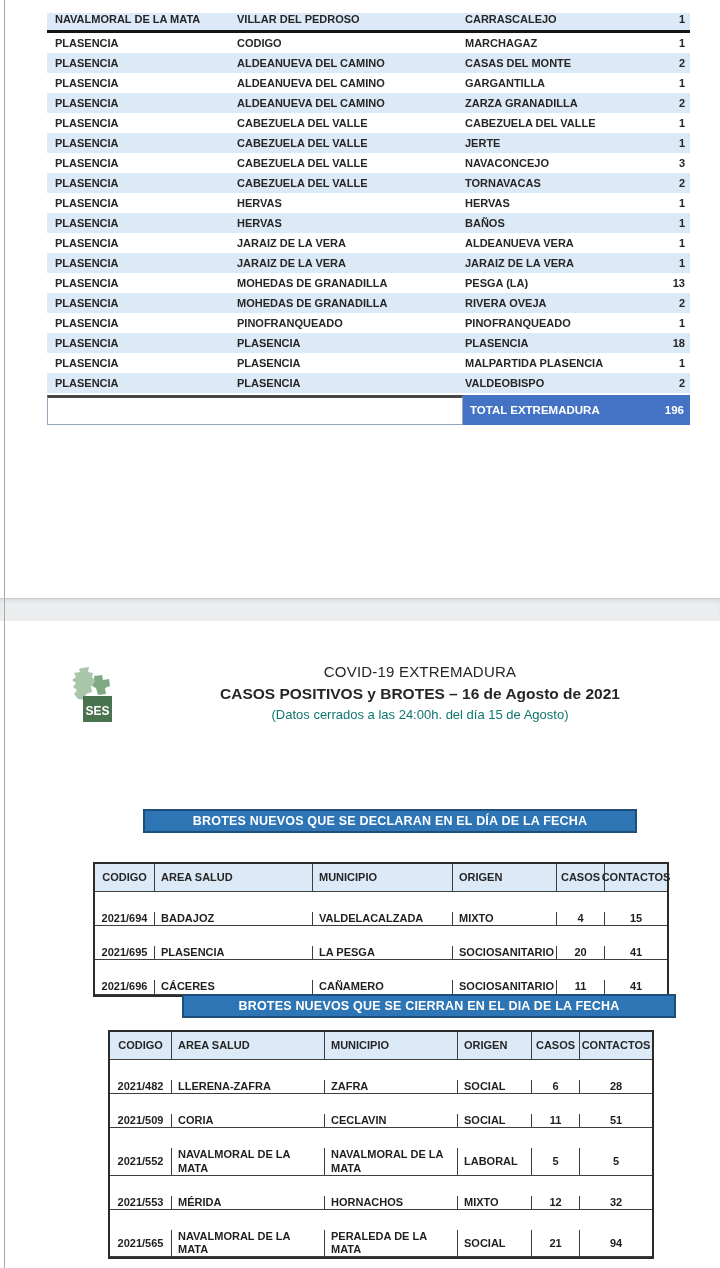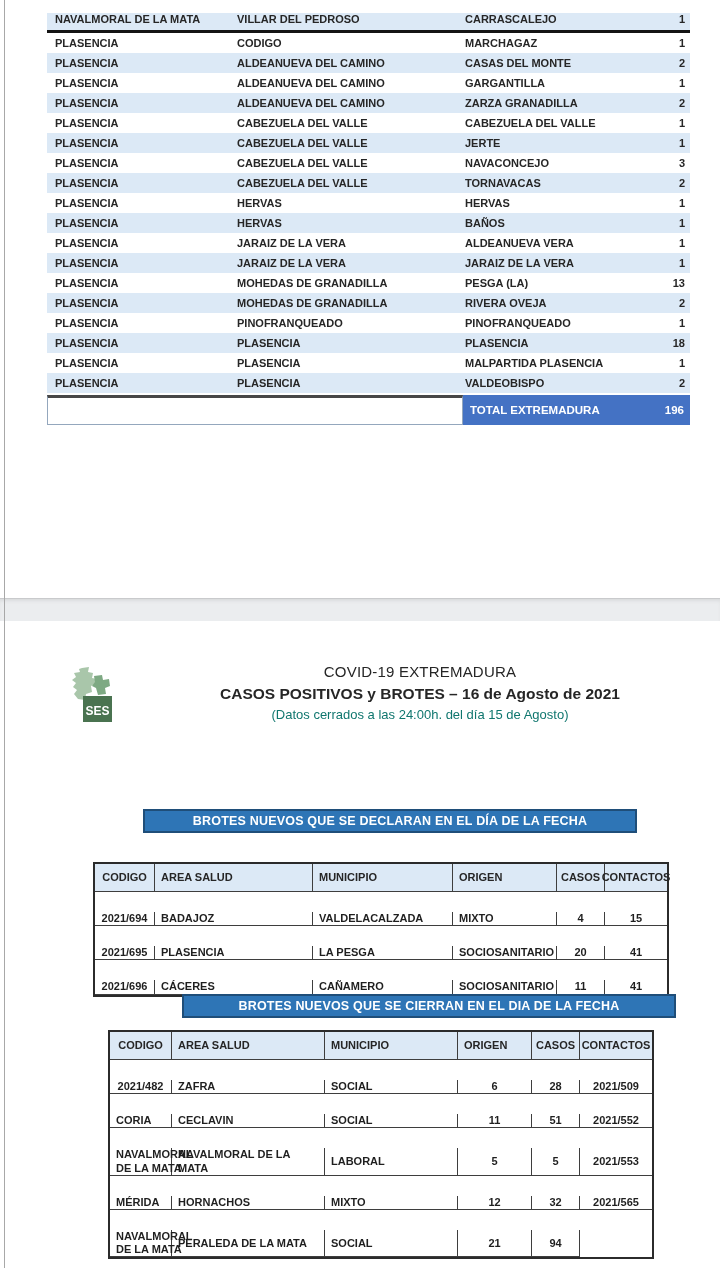--- a/index.html
+++ b/index.html
@@ -224,20 +224,21 @@
   <div class="banner banner2">BROTES NUEVOS QUE SE CIERRAN EN EL DIA DE LA FECHA</div>
 
   <div id="tclos" class="gtable t-closed">
       <div class="th a0">CODIGO</div>
       <div class="th a1">AREA SALUD</div>
       <div class="th a2">MUNICIPIO</div>
       <div class="th a3">ORIGEN</div>
       <div class="th a4">CASOS</div>
       <div class="th a5">CONTACTOS</div>
       <div class="td a0">2021/482</div>
+      <div class="td a1">LLERENA-ZAFRA</div>
       <div class="td a2">ZAFRA</div>
       <div class="td a3">SOCIAL</div>
       <div class="td a4">6</div>
       <div class="td a5">28</div>
       <div class="td a0">2021/509</div>
       <div class="td a1">CORIA</div>
       <div class="td a2">CECLAVIN</div>
       <div class="td a3">SOCIAL</div>
       <div class="td a4">11</div>
       <div class="td a5">51</div>

